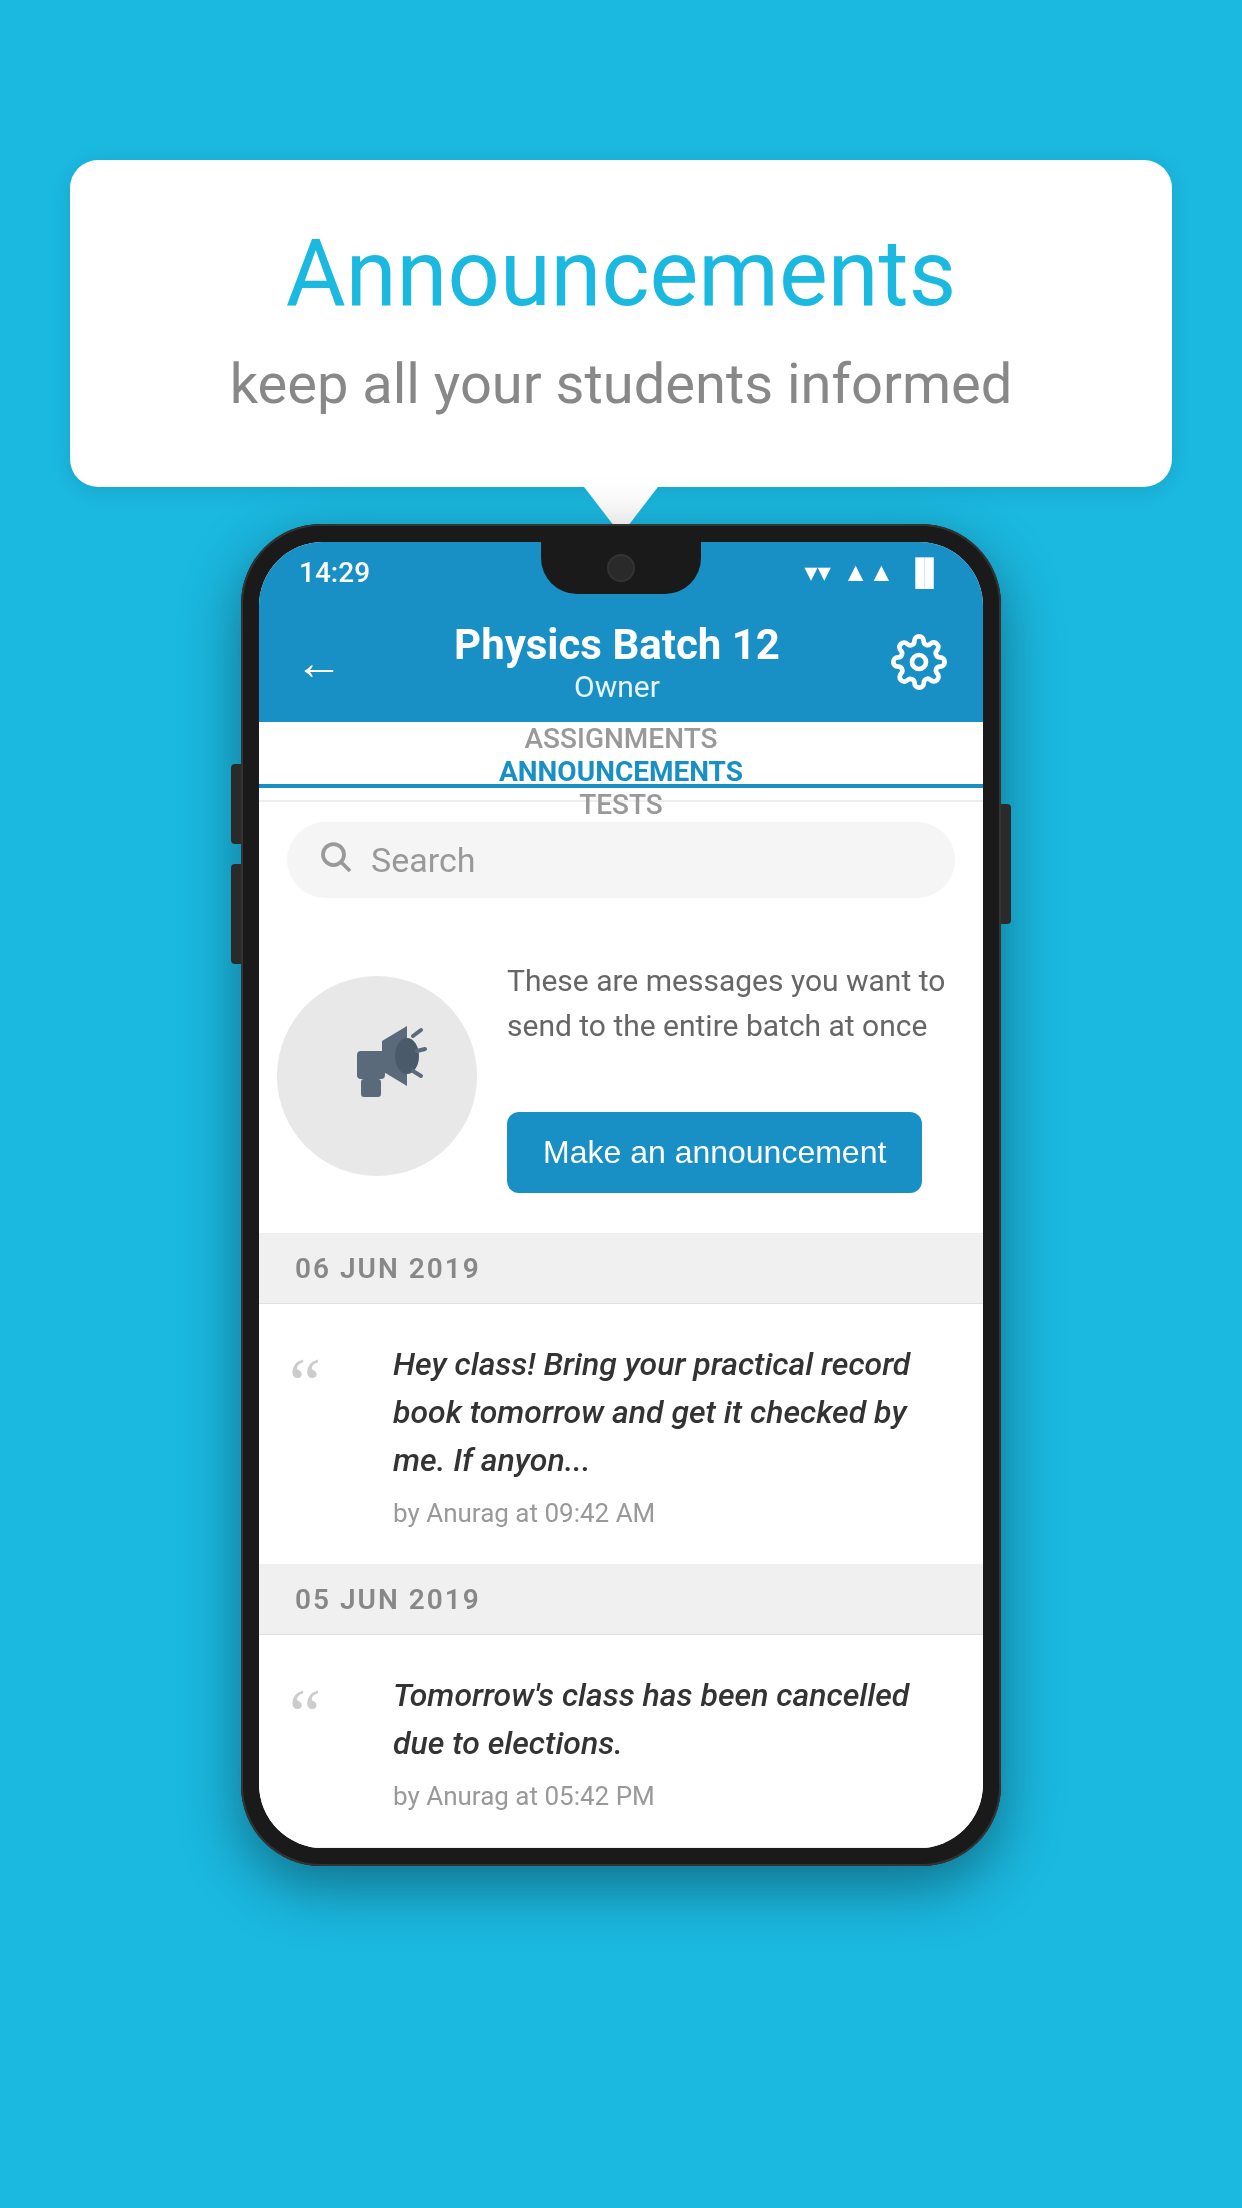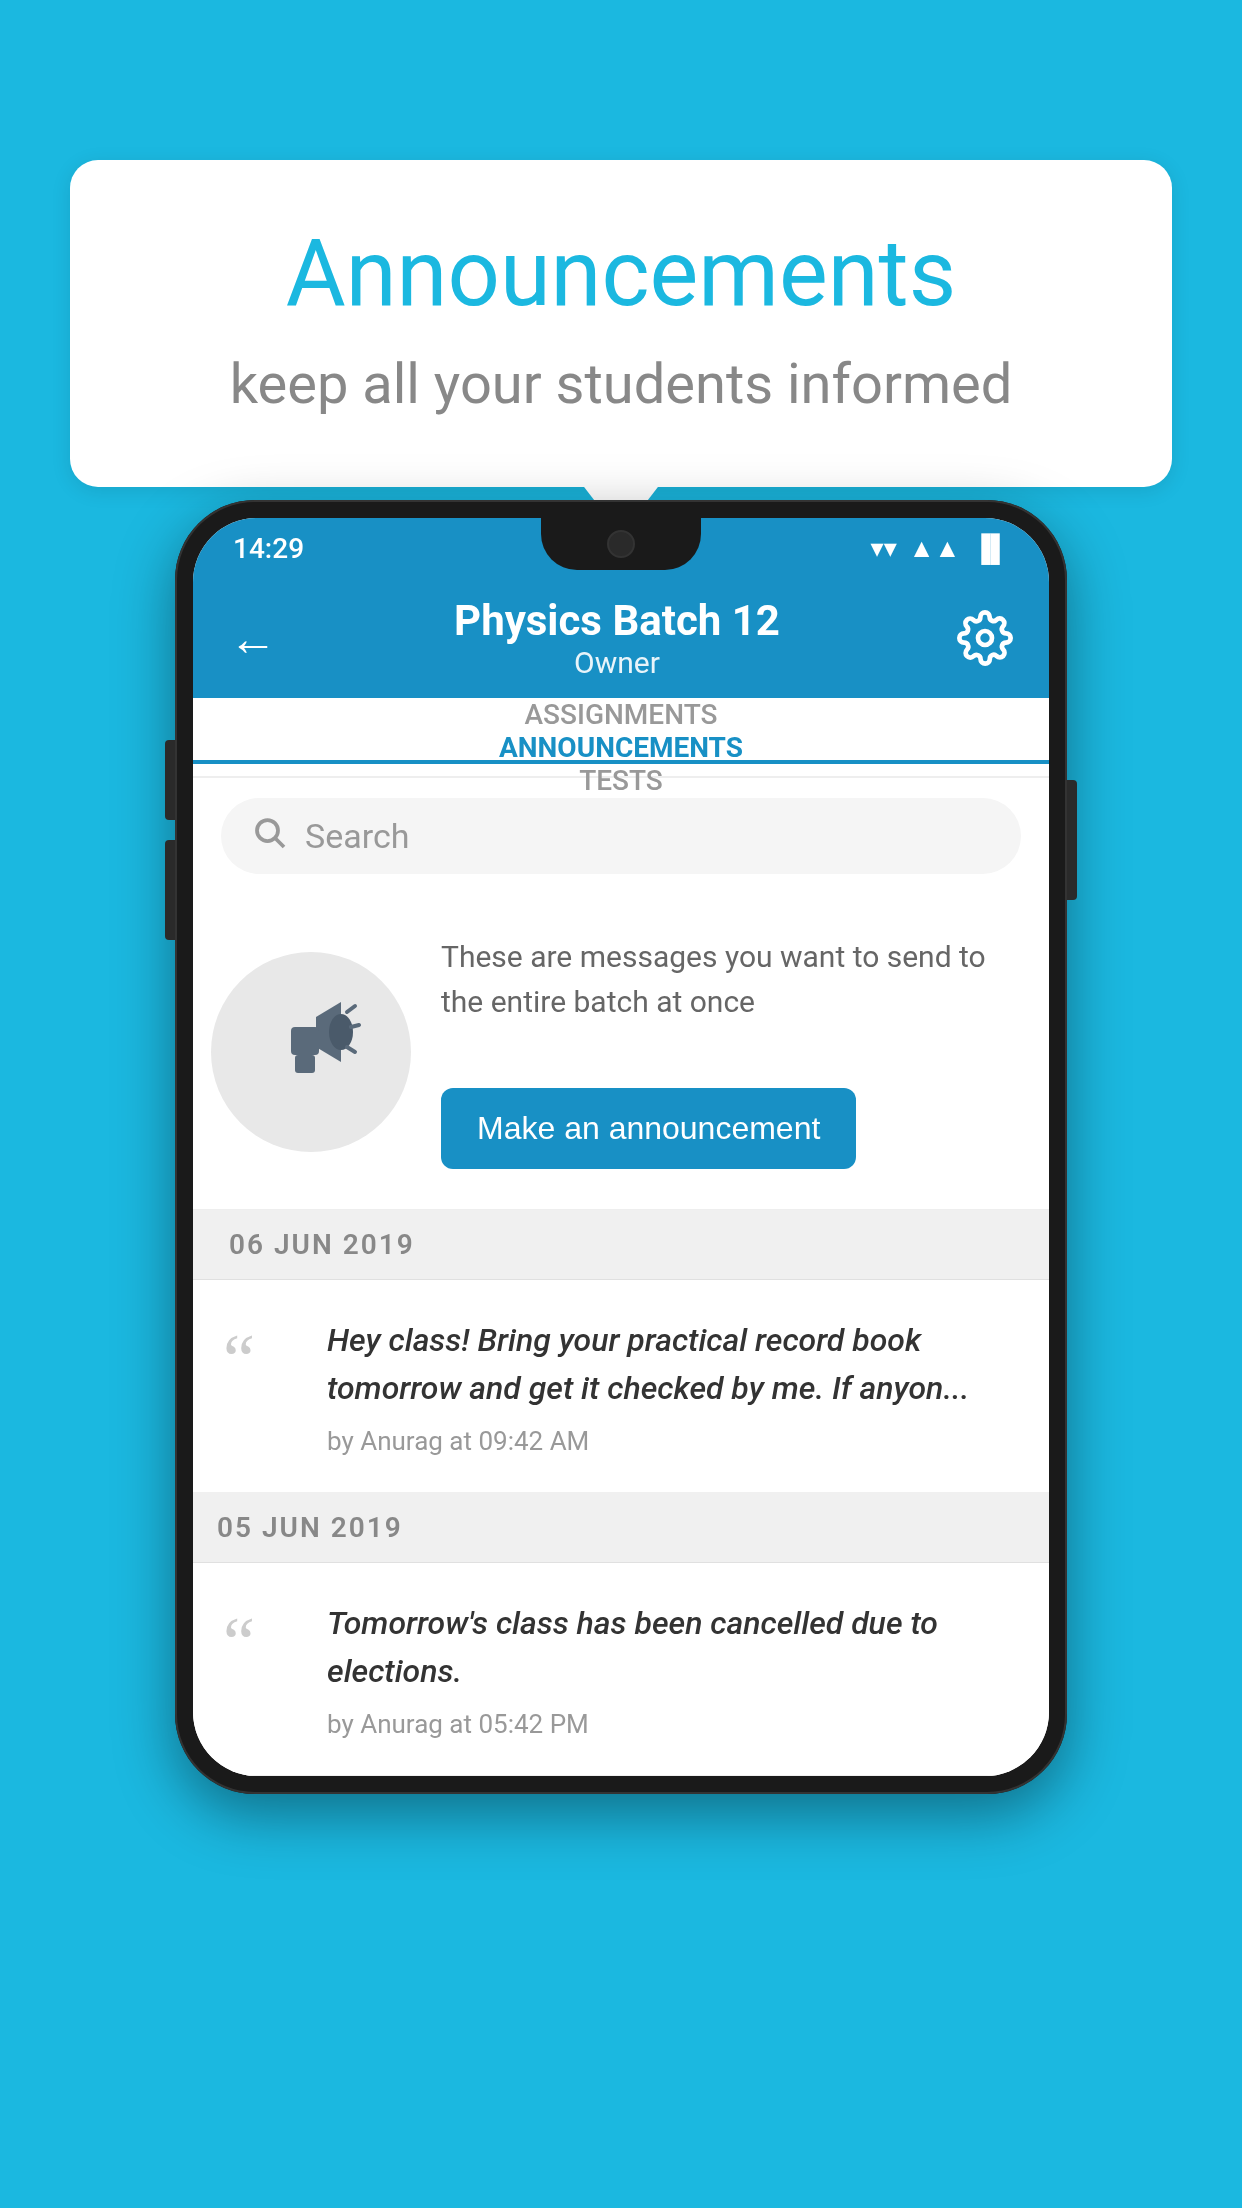--- a/index.html
+++ b/index.html
@@ -48,24 +48,24 @@
 
     .bubble-subtitle {
       font-size: 56px;
       color: #888;
       font-weight: 400;
     }
 
     
     .phone-container {
       position: absolute;
-      top: 500px;
+      top: 524px;
       left: 50%;
       transform: translateX(-50%);
-      width: 892px;
+      width: 760px;
     }
 
     .phone-outer {
       background: #1a1a1a;
       border-radius: 80px;
       padding: 18px;
       box-shadow: 0 20px 60px rgba(0,0,0,0.4), inset 0 0 0 2px #333;
       position: relative;
     }
 
@@ -351,21 +351,21 @@
     }
 
     .announcement-meta {
       font-size: 26px;
       color: #999;
     }
 
     
     .date-divider-2 {
       background: #f0f0f0;
-      padding: 18px 24px;
+      padding: 18px 36px;
       font-size: 28px;
       color: #888;
       font-weight: 600;
       letter-spacing: 2px;
       border-bottom: 1px solid #e0e0e0;
     }
 
     
     .announcement-item-2 {
       background: white;

